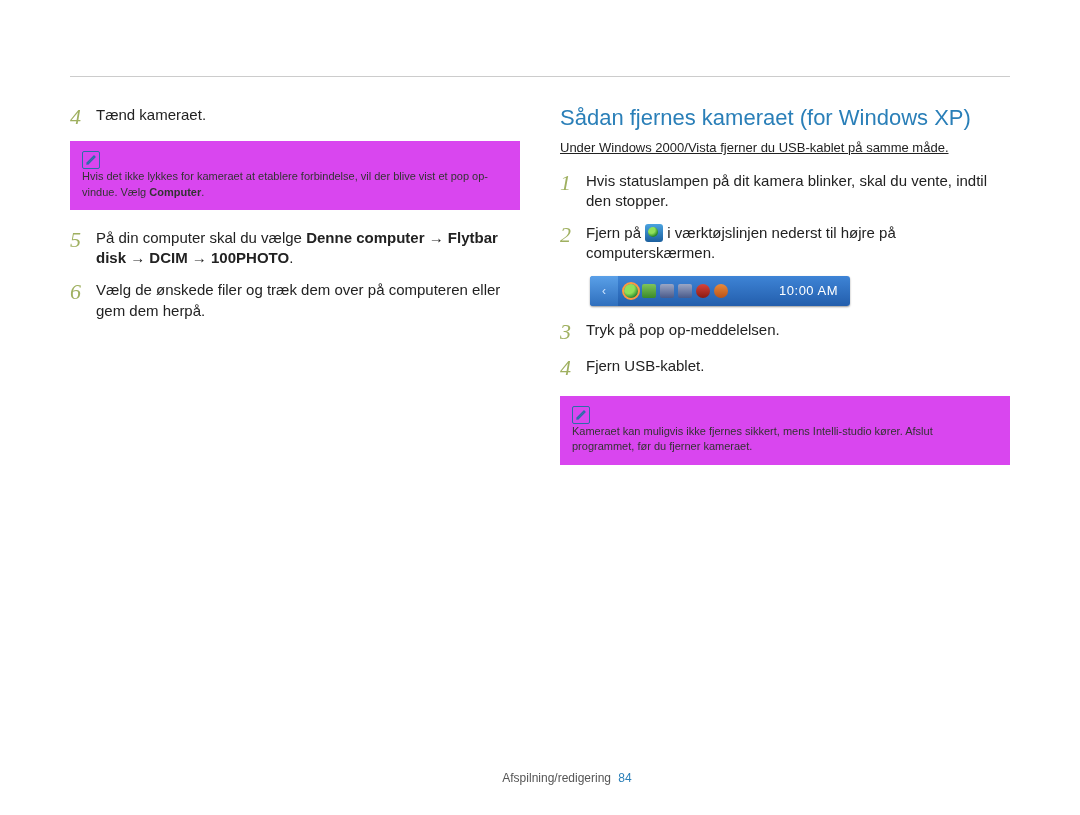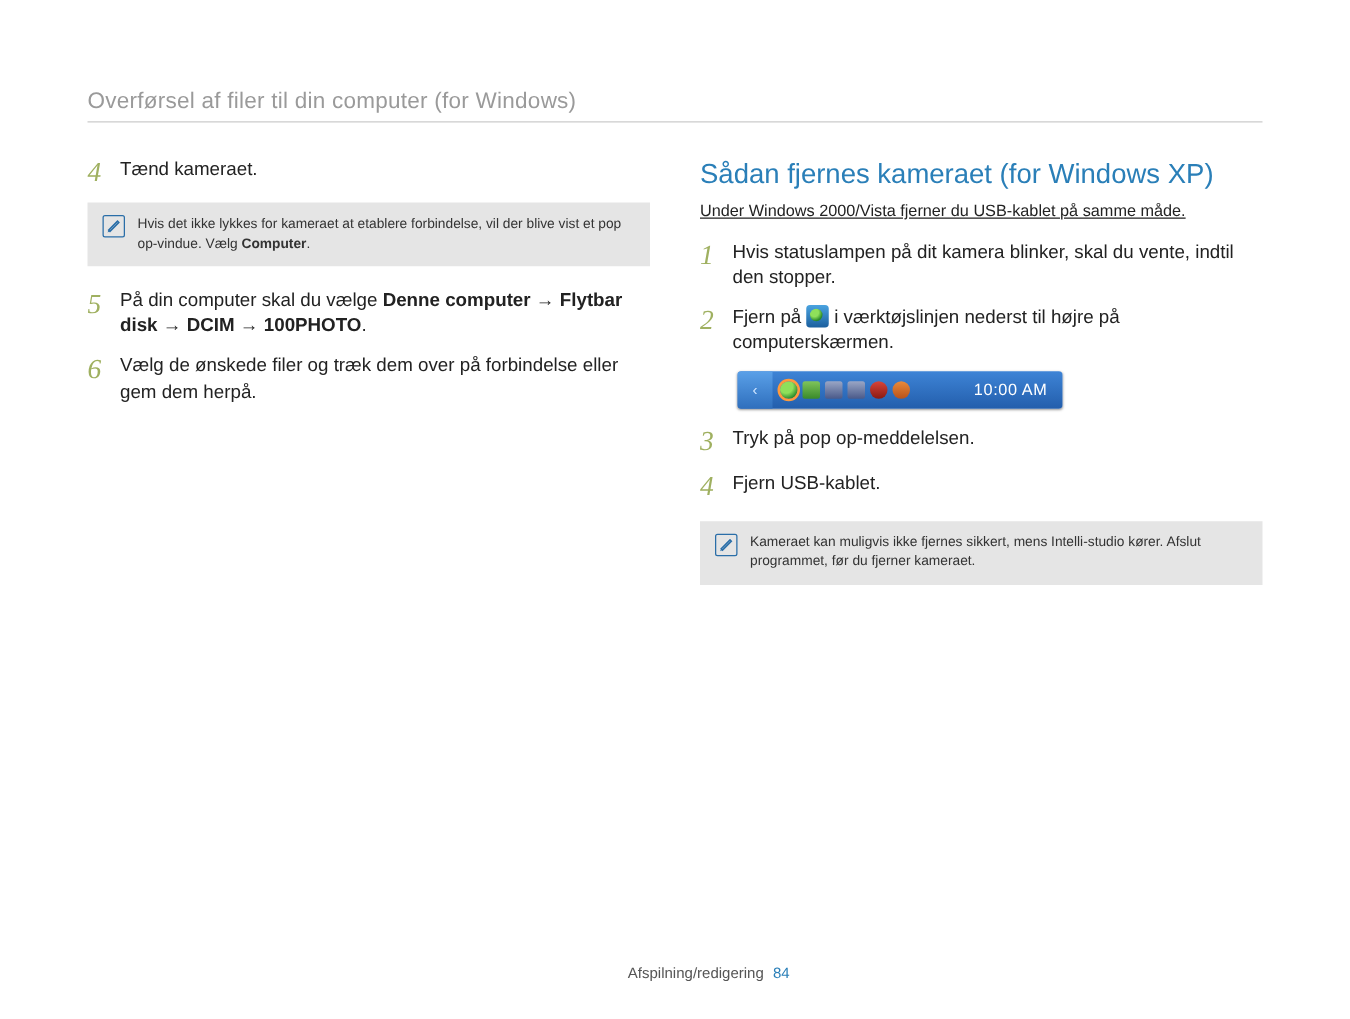--- a/index.html
+++ b/index.html
@@ -7,21 +7,21 @@
   .page { width: 1080px; height: 815px; padding: 70px 70px 30px 70px; position: relative; }
   .header-title { color: #9a9a9a; font-size: 18px; font-weight: 300; letter-spacing: 0.2px; }
   .header-rule { border: none; border-top: 1px solid #ccc; margin-top: 6px; margin-bottom: 28px; }
   .columns { display: flex; gap: 40px; }
   .col { flex: 1; }
   .step { display: flex; margin-bottom: 12px; }
   .step-num { font-style: italic; font-size: 22px; color: #9fb060; width: 26px; flex-shrink: 0; line-height: 1.1; font-family: Georgia, 'Times New Roman', serif; }
   .step-body { font-size: 15px; line-height: 1.35; flex: 1; }
   .bullet { font-size: 13px; margin-left: 4px; margin-top: 4px; margin-bottom: 10px; display: flex; }
   .bullet::before { content: "•"; margin-right: 8px; }
-  .note-box { background: #e5e5e5; display: flex; padding: 10px 12px; margin: 6px 0 18px 0; font-size: 11px; line-height: 1.4; color: #333; }
+  .note-box { background: #d946ef; display: flex; padding: 10px 12px; margin: 6px 0 18px 0; font-size: 11px; line-height: 1.4; color: #333; flex-direction: column; }
   .note-icon { width: 18px; height: 18px; border: 1px solid #2a6ea8; border-radius: 2px; flex-shrink: 0; margin-right: 10px; position: relative; }
   .note-icon svg { position: absolute; top: 1px; left: 1px; }
   .right-heading { color: #2a7fb8; font-size: 22px; font-weight: 400; margin-bottom: 8px; }
   .right-sub { font-size: 13px; margin-bottom: 14px; line-height: 1.35; text-decoration: underline; }
   .inline-icon { display: inline-block; width: 18px; height: 18px; vertical-align: -4px; border-radius: 3px; background: linear-gradient(#4aa3e0,#1b5f9e); position: relative; }
   .inline-icon::after { content: ""; position: absolute; top: 3px; left: 3px; width: 10px; height: 10px; border-radius: 50%; background: radial-gradient(circle at 35% 30%, #8fe05a 35%, #2a8a2a 70%); }
   .tray { width: 260px; height: 30px; margin: 8px 0 14px 30px; display: flex; align-items: center; border-radius: 3px; overflow: hidden; background: linear-gradient(#3e84d6,#235eac); position: relative; box-shadow: 0 1px 2px rgba(0,0,0,.4); }
   .tray-left { width: 28px; height: 100%; background: linear-gradient(#5aa0e8,#2f6fbd); display:flex; align-items:center; justify-content:center; font-size:12px; color:#cfe5ff; }
   .tray-icons { display: flex; gap: 4px; padding: 0 6px; align-items: center; }
   .tray-ico { width: 14px; height: 14px; border-radius: 2px; }
@@ -33,21 +33,20 @@
   .tray-time { margin-left: auto; padding: 0 12px; color: #fff; font-size: 13px; font-weight: 500; letter-spacing: .5px; }
   .footer { position: absolute; bottom: 30px; width: 100%; left: 0; text-align: center; font-size: 12px; color: #555; margin-left: 27px; }
   .footer .pg { color: #2a7fb8; margin-left: 4px; }
   b { font-weight: bold; }
 </style>
 </head>
 <body>
 
 <div class="page">
 
-  <div class="header-title">Overførsel af filer til din computer (for Windows)</div>
   <hr class="header-rule">
 
   <div class="columns">
 
     <div class="col">
 
       <div class="step">
         <div class="step-num">4</div>
         <div class="step-body">Tænd kameraet.</div>
       </div>
@@ -67,21 +66,21 @@
 
       <div class="step">
         <div class="step-num">5</div>
         <div class="step-body">
           <span>På din computer skal du vælge </span><b>Denne computer</b><span> → </span><b>Flytbar disk</b><span> → </span><b>DCIM</b><span> → </span><b>100PHOTO</b><span>.</span>
         </div>
       </div>
 
       <div class="step">
         <div class="step-num">6</div>
-        <div class="step-body">Vælg de ønskede filer og træk dem over på forbindelse eller gem dem herpå.</div>
+        <div class="step-body">Vælg de ønskede filer og træk dem over på computeren eller gem dem herpå.</div>
       </div>
 
     </div>
 
     <div class="col">
 
       <div class="right-heading">Sådan fjernes kameraet (for Windows XP)</div>
       <div class="right-sub">Under Windows 2000/Vista fjerner du USB-kablet på samme måde.</div>
 
       <div class="step">

